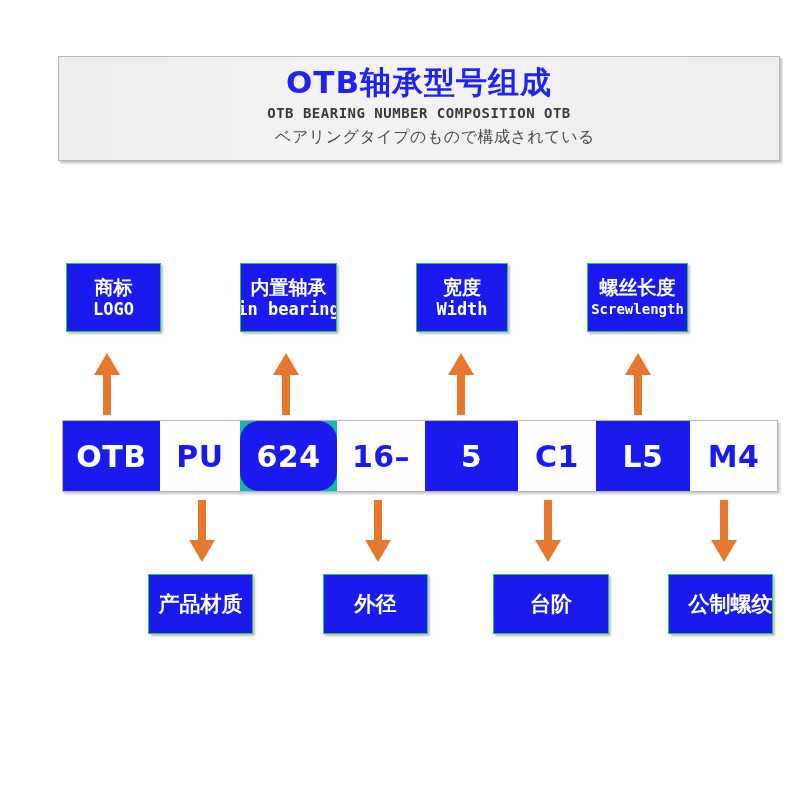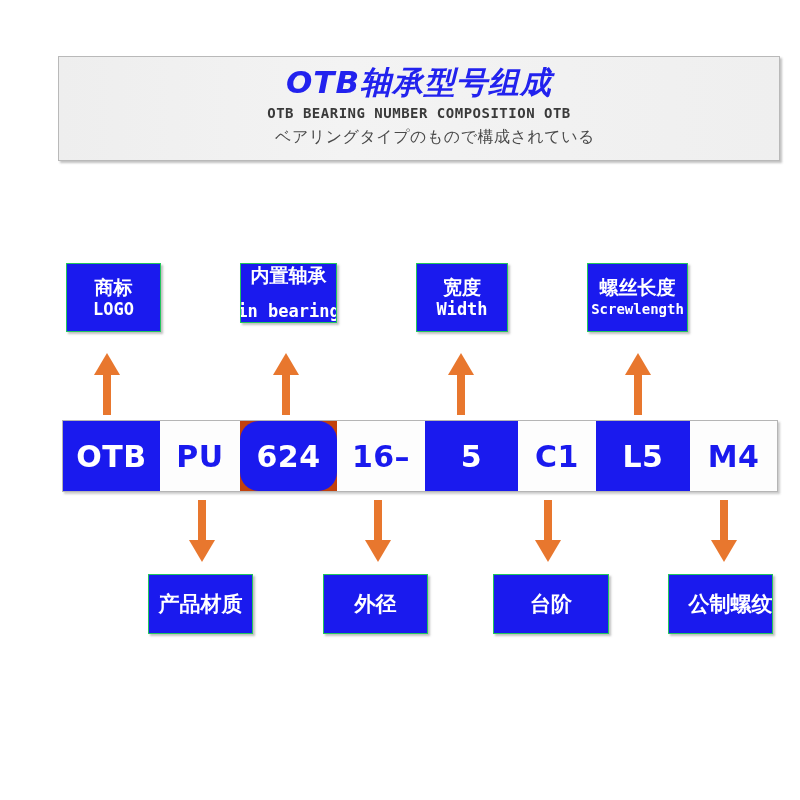--- a/index.html
+++ b/index.html
@@ -35,21 +35,20 @@
     position: absolute;
     left: 0;
     top: 6px;
     width: 100%;
     text-align: center;
     color: #2222ee;
     font-family: "DejaVu Sans", sans-serif;
     font-weight: bold;
     font-size: 31px;
     letter-spacing: 1px;
-    font-style: italic;
     line-height: 38px;
     white-space: nowrap;
   }
   .header-sub-en {
     position: absolute;
     left: 0;
     top: 48px;
     width: 100%;
     text-align: center;
     color: #3a3a3a;
@@ -111,21 +110,21 @@
   .code-strip {
     position: absolute;
     left: 62px;
     top: 420px;
     width: 716px;
     height: 72px;
     display: flex;
     border: 1px solid #b5b5b5;
     box-sizing: border-box;
     box-shadow: 2px 2px 2px rgba(140,140,140,0.45);
-    background: #c2410c;
+    background: #14b8a6;
   }
   .code-cell {
     display: flex;
     align-items: center;
     justify-content: center;
     font-family: "DejaVu Sans", sans-serif;
     font-weight: bold;
     font-size: 30px;
     letter-spacing: 0.5px;
     box-sizing: border-box;
@@ -185,21 +184,21 @@
     <div class="header-title">OTB轴承型号组成</div>
     <div class="header-sub-en">OTB BEARING NUMBER COMPOSITION OTB</div>
     <div class="header-sub-jp">ベアリングタイプのもので構成されている</div>
   </div>
 
   <div class="label-box" style="left:66px; top:263px; width:95px; height:69px;">
     <span class="label-cn">商标</span>
     <span class="label-en">LOGO</span>
   </div>
 
-  <div class="label-box" style="left:240px; top:263px; width:97px; height:60px;justify-content:space-between;">
+  <div class="label-box" style="left:240px; top:263px; width:97px; height:69px;">
     <span class="label-cn">内置轴承</span>
     <span class="label-en">in bearing</span>
   </div>
 
   <div class="label-box" style="left:416px; top:263px; width:92px; height:69px;">
     <span class="label-cn">宽度</span>
     <span class="label-en">Width</span>
   </div>
 
   <div class="label-box narrow-en" style="left:587px; top:263px; width:101px; height:69px;">

